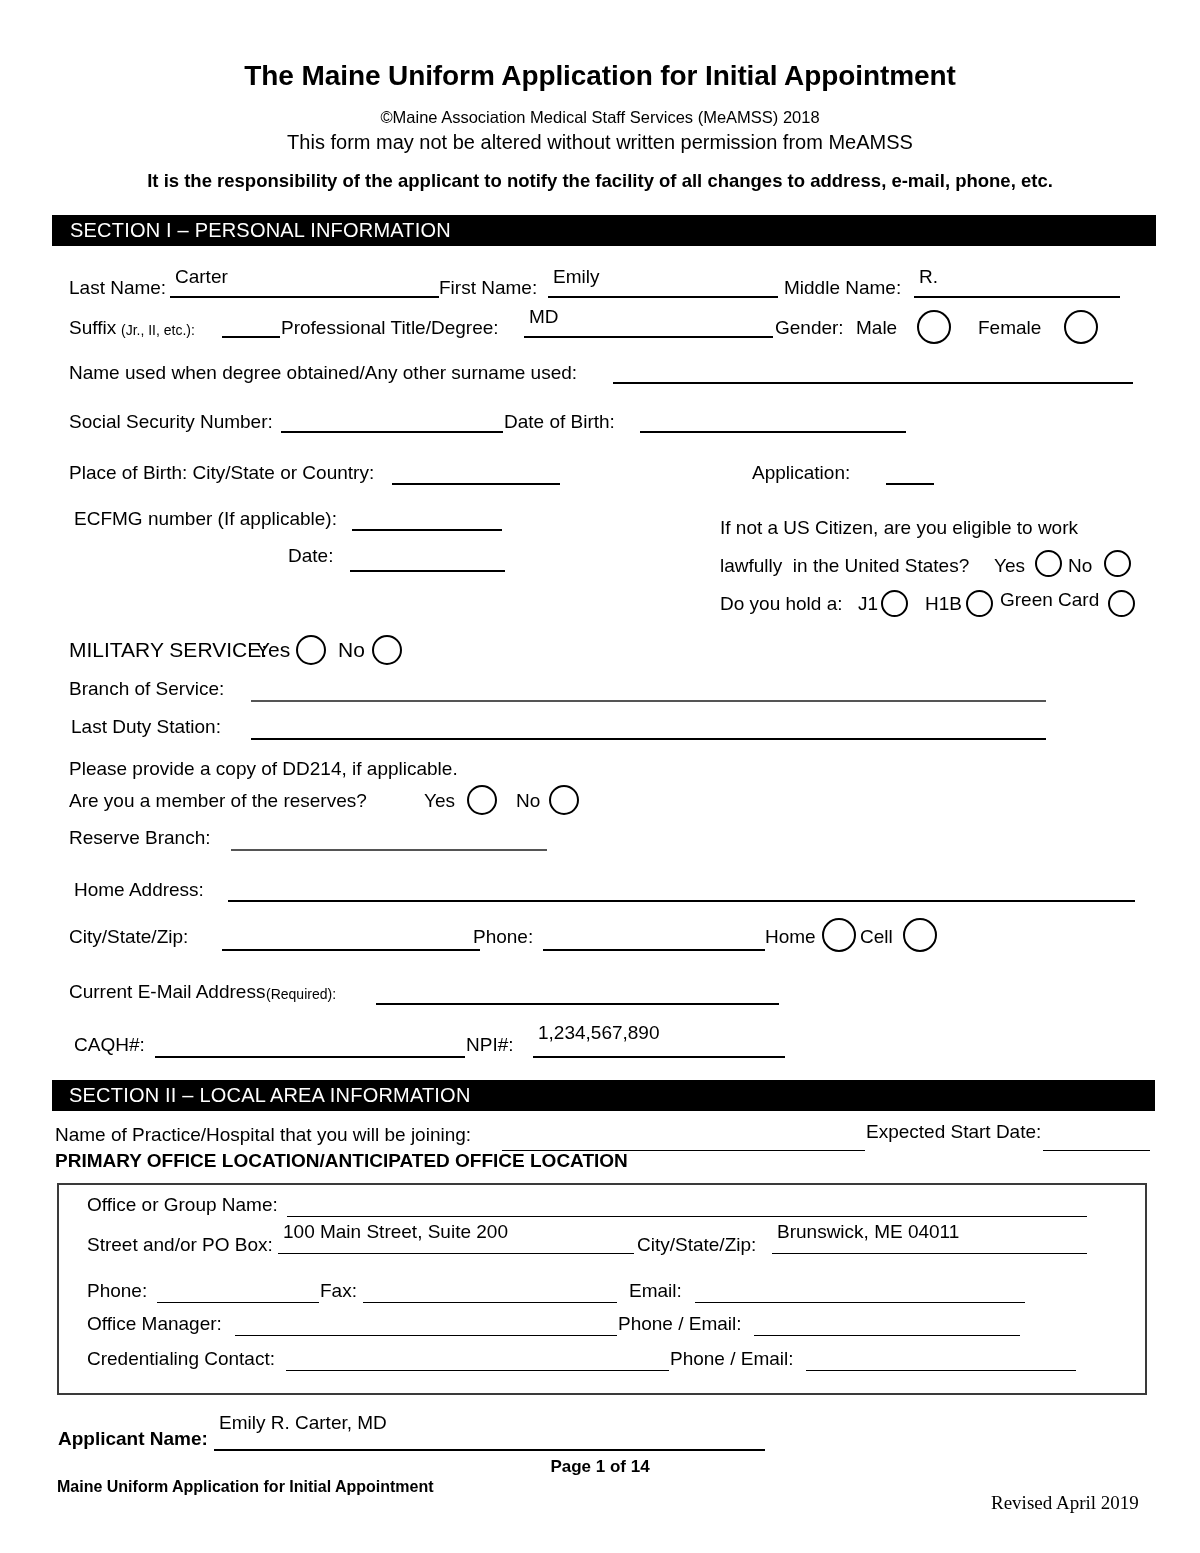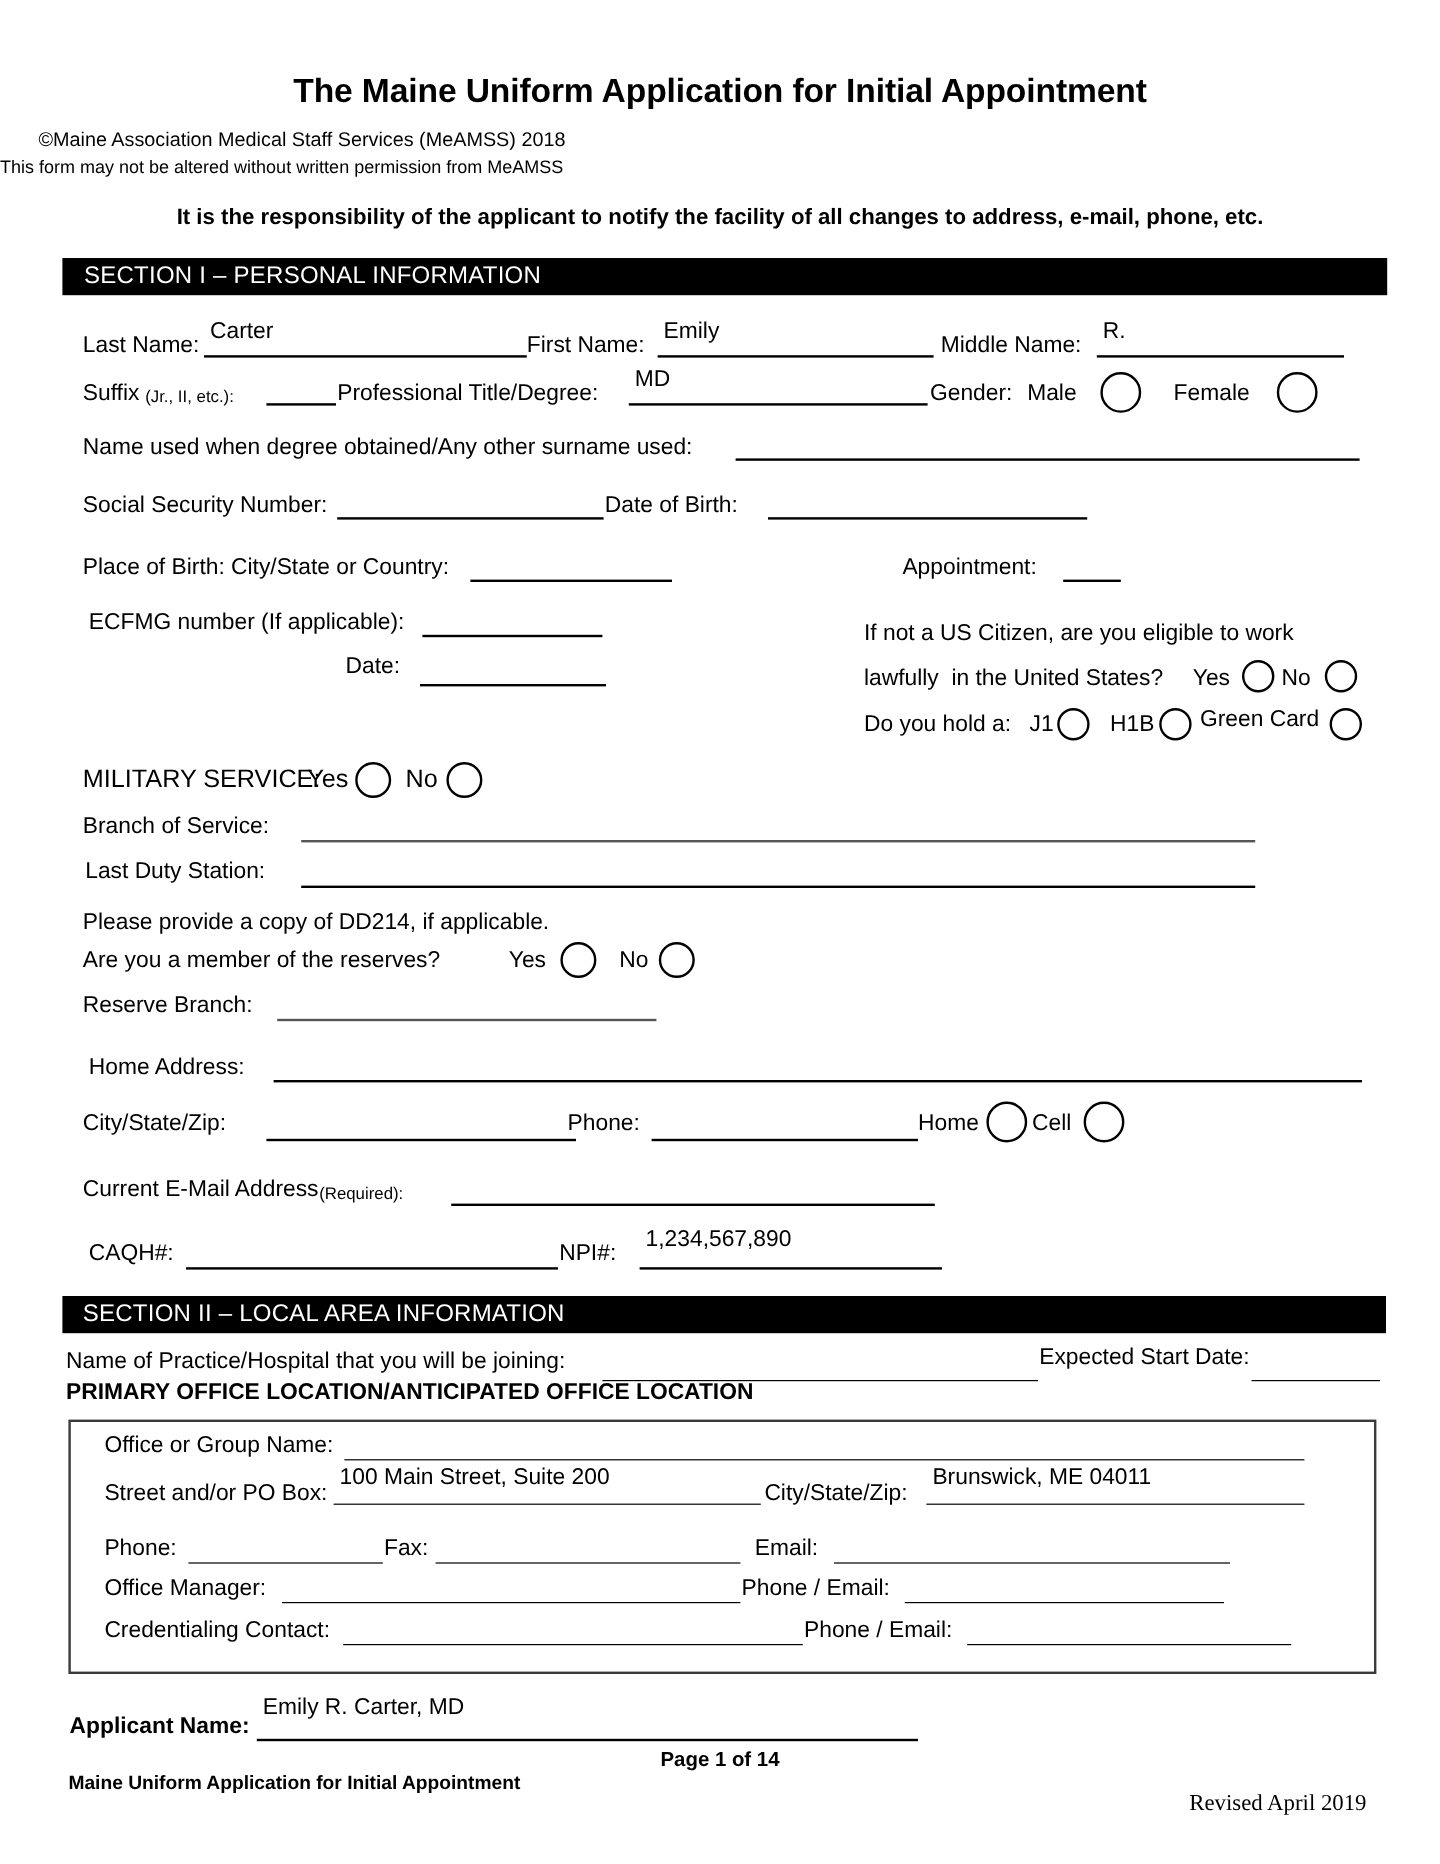--- a/index.html
+++ b/index.html
@@ -26,28 +26,27 @@
   
   .doc-title {
     left: 0; right: 0; top: 60px;
     text-align: center;
     font-size: 28px;
     font-weight: bold;
     letter-spacing: -0.1px;
   }
   .doc-sub1 {
     left: 0; right: 0; top: 108px;
-    text-align: left;
+    text-align: center;
     font-size: 16.5px;
-    padding-left: 32px;
   }
   .doc-sub2 {
     left: 0; right: 0; top: 131px;
-    text-align: left;
-    font-size: 15px;
+    text-align: center;
+    font-size: 20px;
   }
   .doc-notice {
     left: 95px; top: 166px; width: 1010px;
     text-align: center;
     font-size: 18.5px;
     font-weight: bold;
     line-height: 29px;
     white-space: normal;
   }
 
@@ -150,21 +149,21 @@
 
   <div class="abs lbl" style="left:69px; top:411px;">Social Security Number:</div>
   <div class="rule" style="left:281px; top:431px; width:222px;"></div>
 
   <div class="abs lbl" style="left:504px; top:411px;">Date of Birth:</div>
   <div class="rule" style="left:640px; top:431px; width:266px;"></div>
 
   <div class="abs lbl" style="left:69px; top:462px;">Place of Birth: City/State or Country:</div>
   <div class="rule" style="left:392px; top:483px; width:168px;"></div>
 
-  <div class="abs lbl" style="left:752px; top:462px;">Appointment:</div>
+  <div class="abs lbl" style="left:752px; top:462px;">Application:</div>
   <div class="rule" style="left:886px; top:483px; width:48px;"></div>
 
   <div class="abs lbl" style="left:74px; top:508px;">ECFMG number (If applicable):</div>
   <div class="rule" style="left:352px; top:529px; width:150px;"></div>
 
   <div class="abs lbl" style="left:288px; top:545px;">Date:</div>
   <div class="rule" style="left:350px; top:570px; width:155px;"></div>
 
   <div class="abs lbl" style="left:720px; top:517px;">If not a US Citizen, are you eligible to work</div>
   <div class="abs lbl" style="left:720px; top:555px;">lawfully  in the United States?</div>

